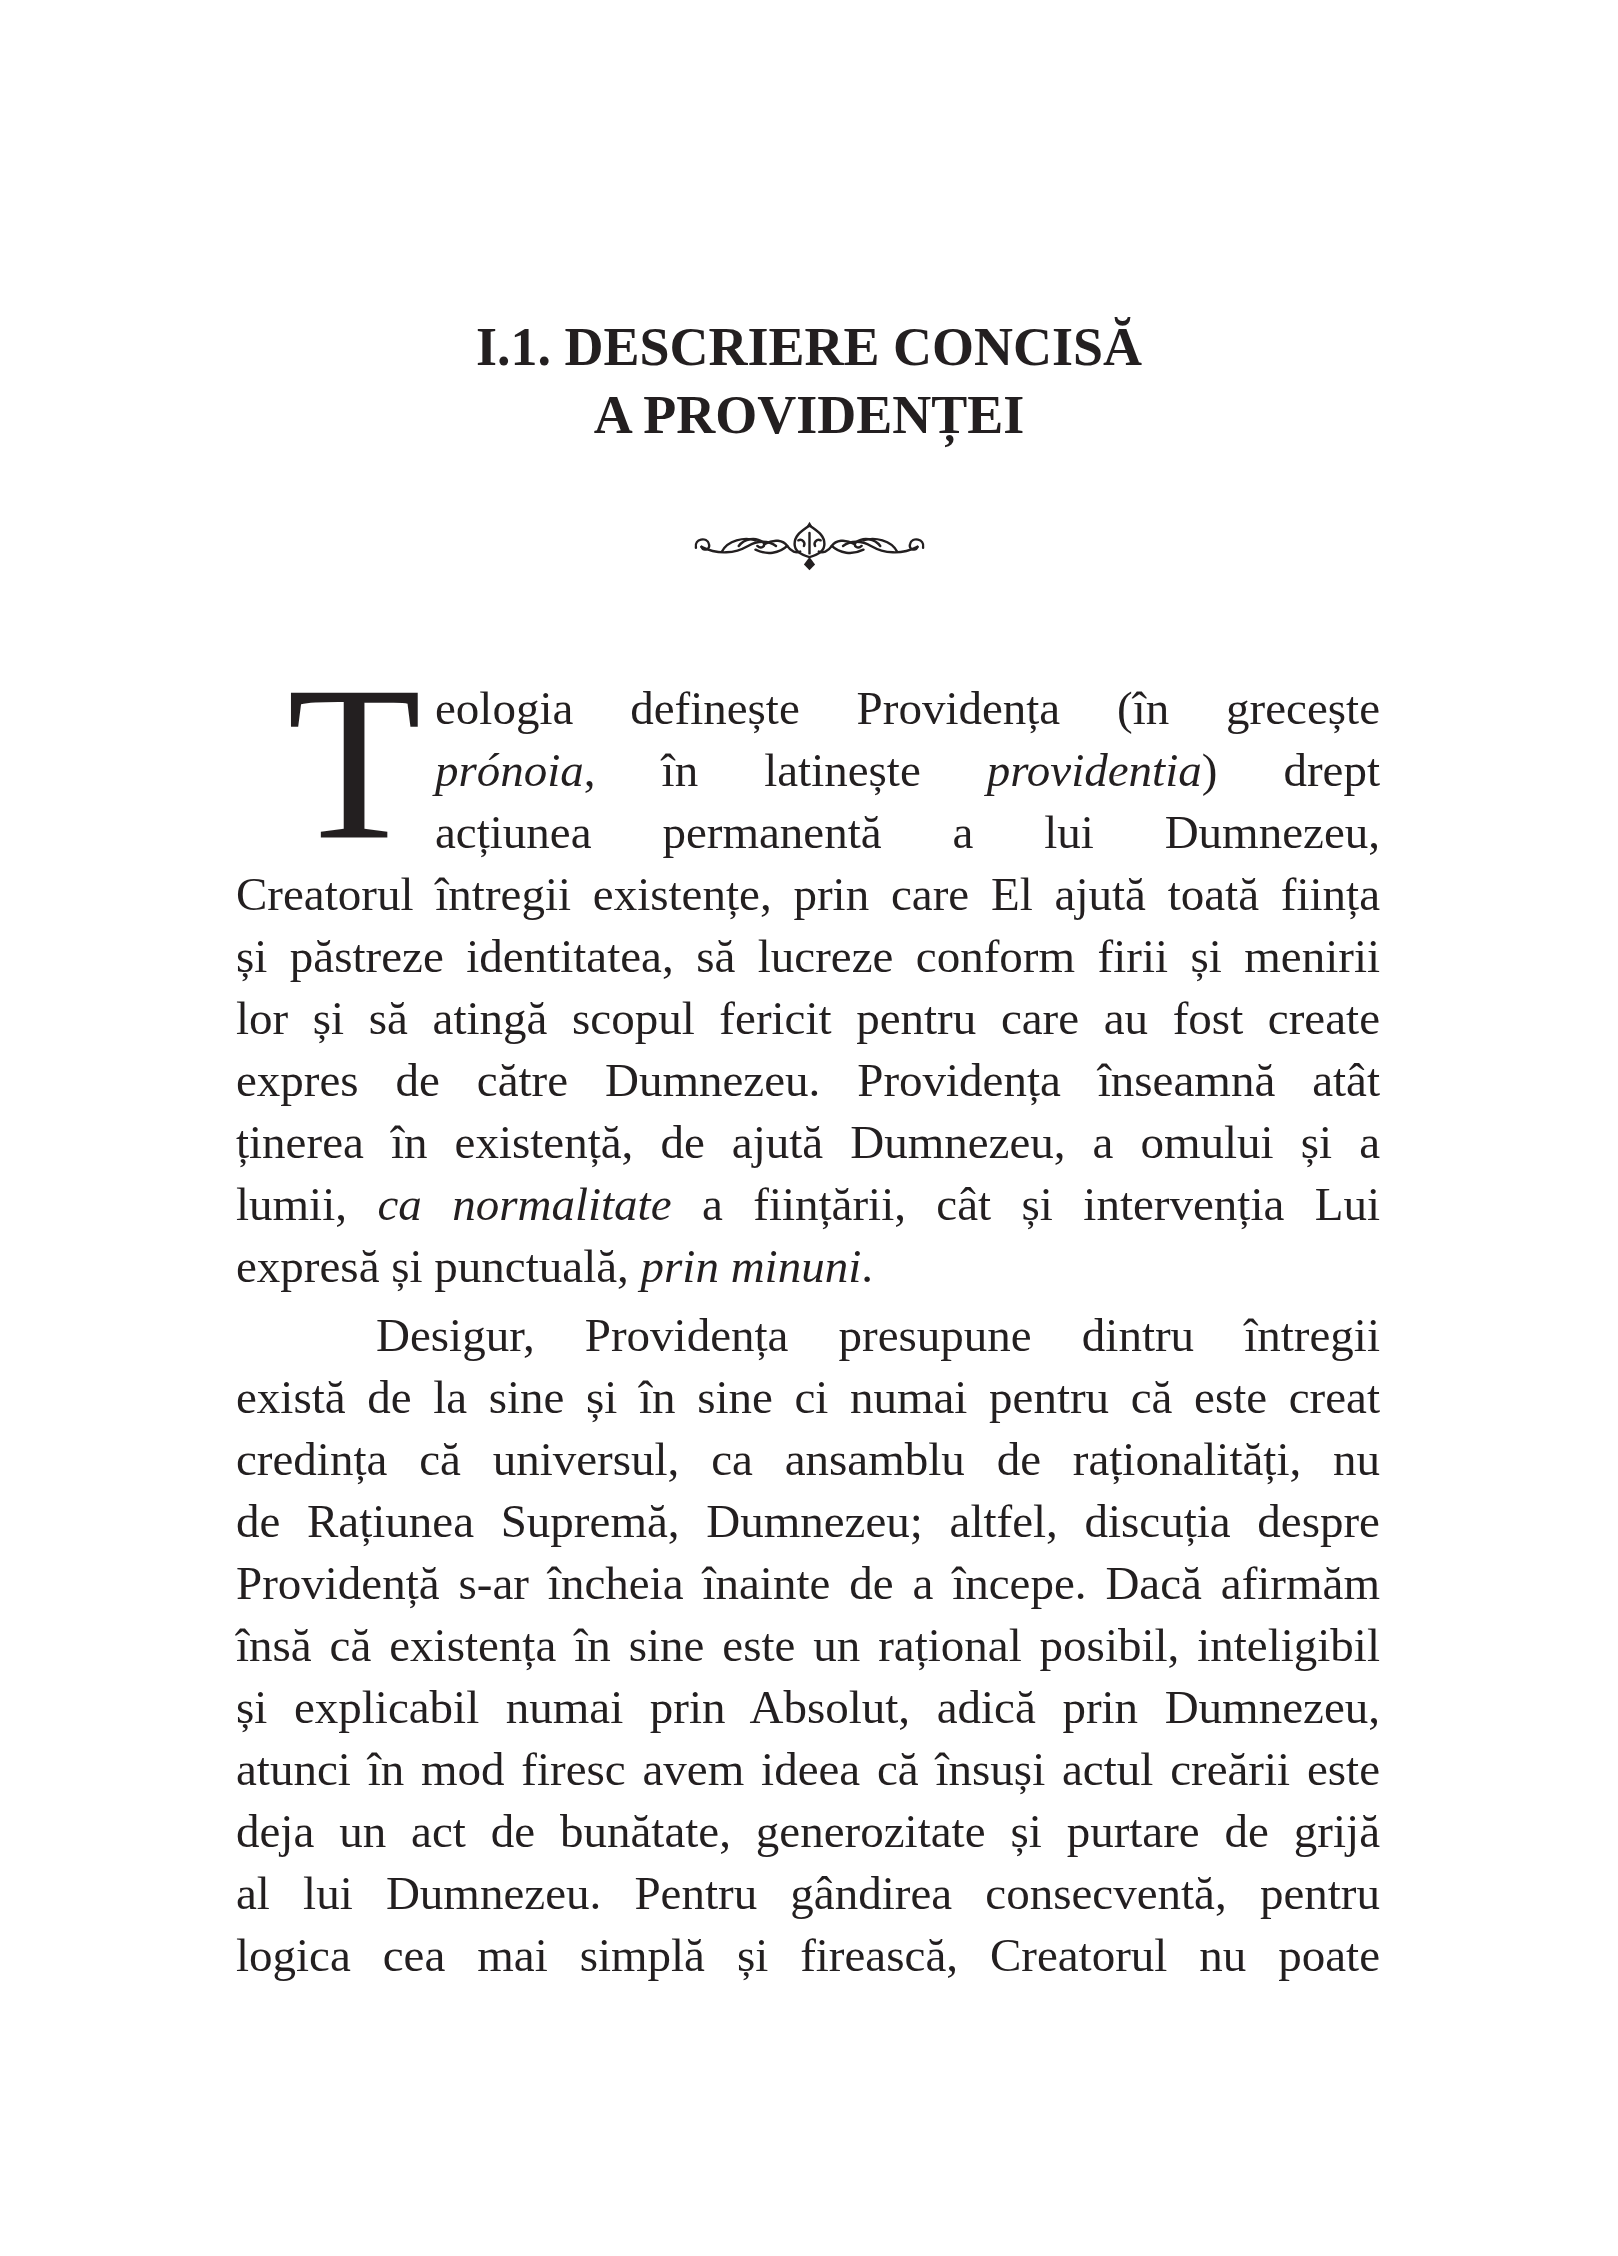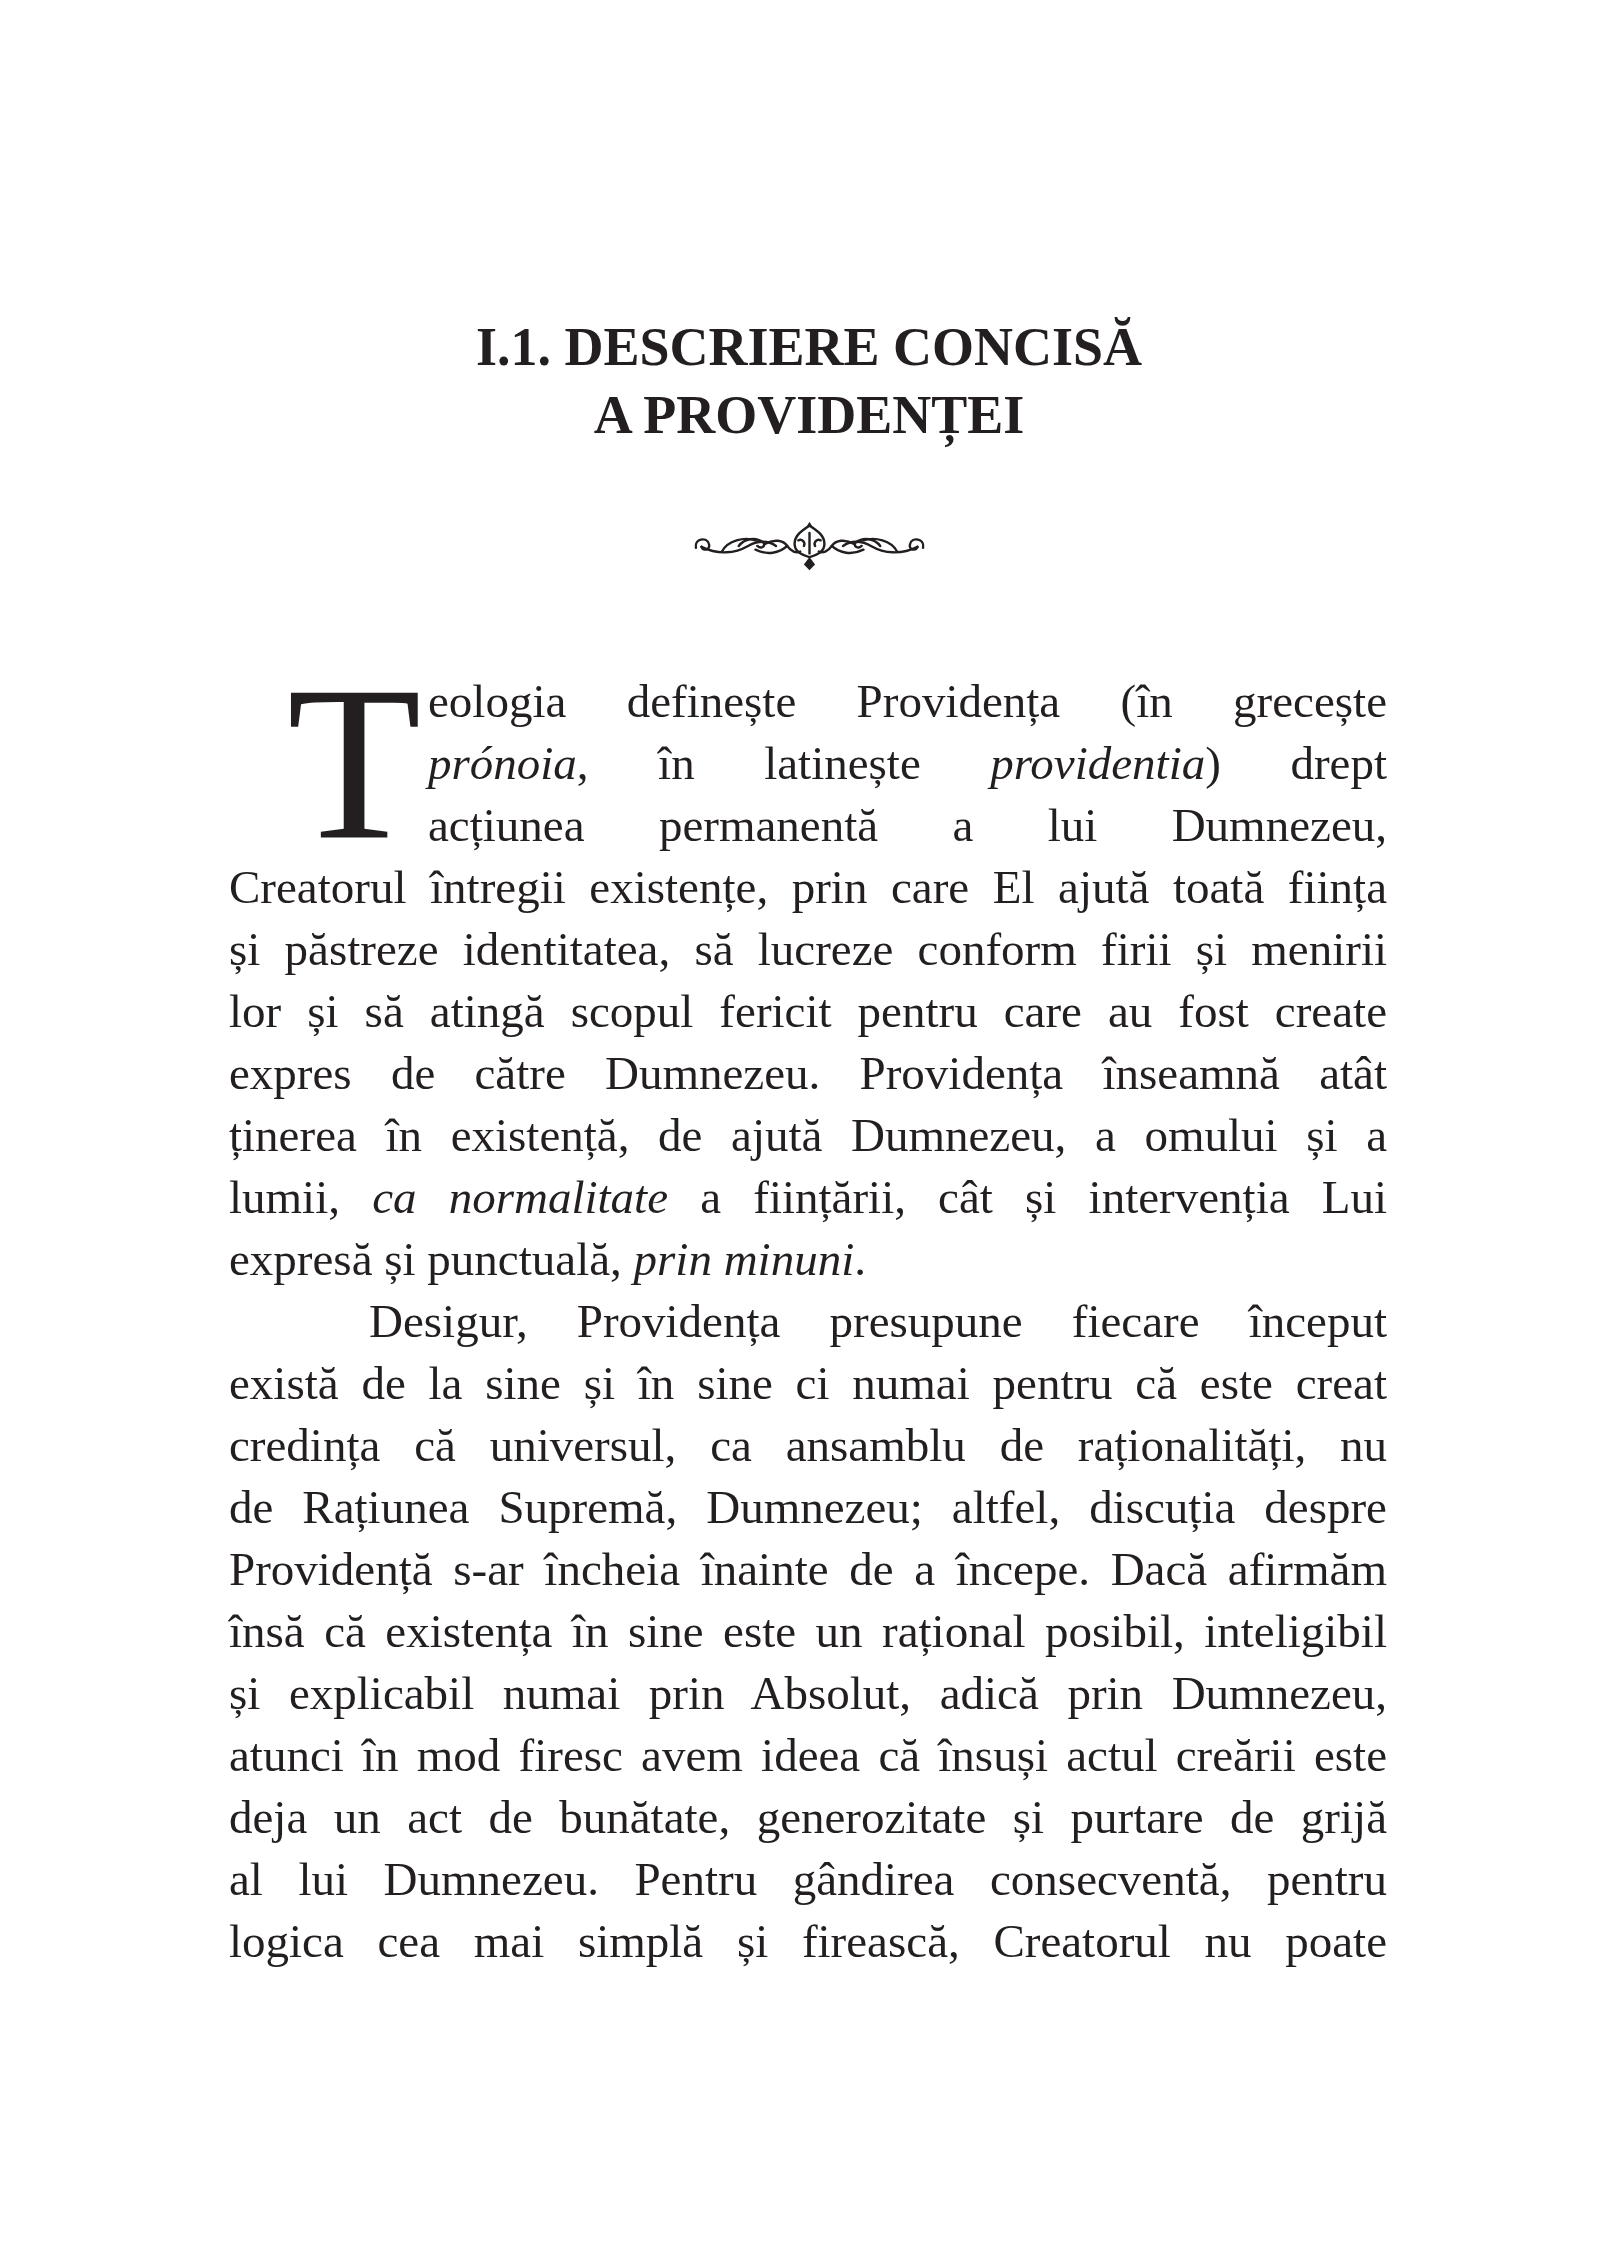--- a/index.html
+++ b/index.html
@@ -51,21 +51,21 @@
       left: 229px;
       top: 670px;
       width: 1158px;
       font-family: "Liberation Serif", "DejaVu Serif", serif;
       font-size: 47px;
       line-height: 62px;
       text-align: justify;
       color: #231f20;
     }
     .body-text p {
-      margin: 0;
+      margin: 7px;
     }
     .line-row {
       display: block;
       text-align: justify;
       text-align-last: justify;
       white-space: nowrap;
       height: 62px;
       overflow: visible;
     }
     .line-row.last {
@@ -137,21 +137,21 @@
         <span class="line-row indent-drop"><span>acțiunea permanentă a lui Dumnezeu,</span></span>
         <span class="line-row"><span>Creatorul întregii existențe, prin care El ajută toată ființa</span></span>
         <span class="line-row"><span>și păstreze identitatea, să lucreze conform firii și menirii</span></span>
         <span class="line-row"><span>lor și să atingă scopul fericit pentru care au fost create</span></span>
         <span class="line-row"><span>expres de către Dumnezeu. Providența înseamnă atât</span></span>
         <span class="line-row"><span>ținerea în existență, de ajută Dumnezeu, a omului și a</span></span>
         <span class="line-row"><span>lumii, </span><em>ca normalitate</em><span> a ființării, cât și intervenția Lui</span></span>
         <span class="line-row last"><span>expresă și punctuală, </span><em>prin minuni</em><span>.</span></span>
       </p>
       <p>
-        <span class="line-row indent-para"><span>Desigur, Providența presupune fiecare început</span></span>
+        <span class="line-row indent-para"><span>Desigur, Providența presupune dintru întregii</span></span>
         <span class="line-row"><span>există de la sine și în sine ci numai pentru că este creat</span></span>
         <span class="line-row"><span>credința că universul, ca ansamblu de raționalități, nu</span></span>
         <span class="line-row"><span>de Rațiunea Supremă, Dumnezeu; altfel, discuția despre</span></span>
         <span class="line-row"><span>Providență s-ar încheia înainte de a începe. Dacă afirmăm</span></span>
         <span class="line-row"><span>însă că existența în sine este un rațional posibil, inteligibil</span></span>
         <span class="line-row"><span>și explicabil numai prin Absolut, adică prin Dumnezeu,</span></span>
         <span class="line-row"><span>atunci în mod firesc avem ideea că însuși actul creării este</span></span>
         <span class="line-row"><span>deja un act de bunătate, generozitate și purtare de grijă</span></span>
         <span class="line-row"><span>al lui Dumnezeu. Pentru gândirea consecventă, pentru</span></span>
         <span class="line-row"><span>logica cea mai simplă și firească, Creatorul nu poate</span></span>

